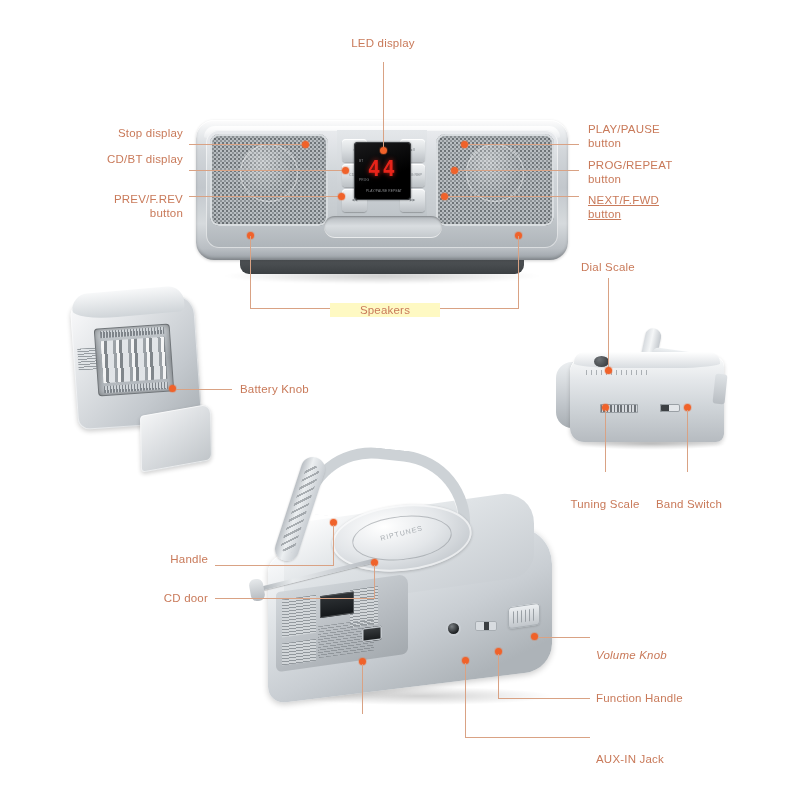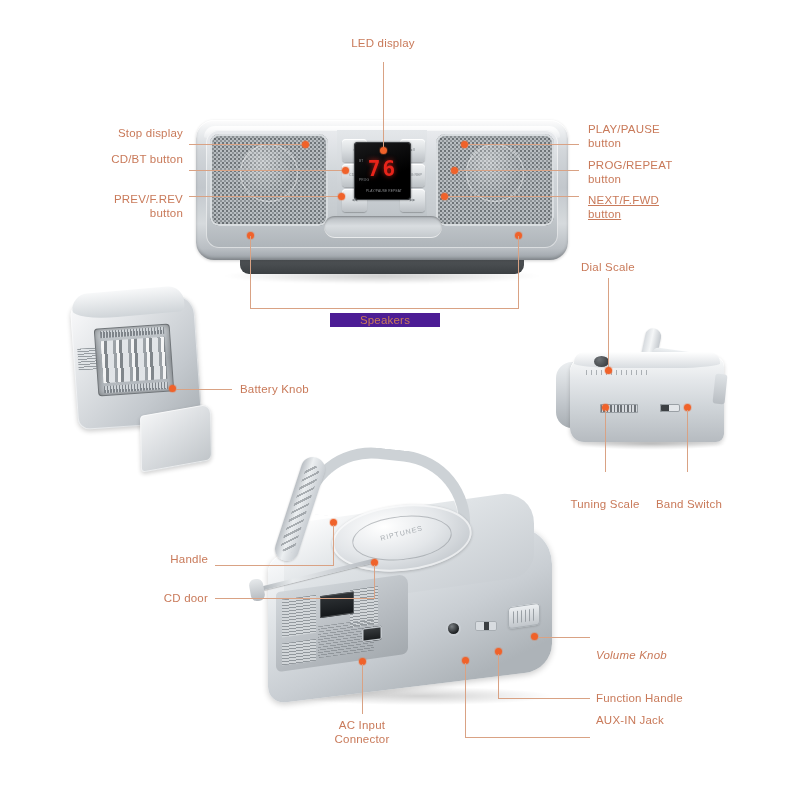--- a/index.html
+++ b/index.html
@@ -380,21 +380,21 @@
       <div class="btn lcol p3">◀◀</div>
 
       <div class="btn rcol p1">▶II</div>
       <div class="btn rcol p2">PROG
 REP</div>
       <div class="btn rcol p3">▶▶</div>
 
       <div class="lcd">
         <span class="micro bt">BT</span>
         <span class="micro prog">PROG</span>
-        <span class="seg">76</span>
+        <span class="seg">44</span>
         <span class="micro pp">PLAY/PAUSE</span>
         <span class="micro rep">REPEAT</span>
       </div>
 
       <div class="mb-tray"></div>
     </div>
   </div>
 
   <div id="battUnit">
     <div class="bt-shell"></div>
@@ -447,21 +447,21 @@
   <div class="ln lnv" style="left:383px;top:62px;height:88px;"></div>
   <div class="dot" style="left:380px;top:147px;"></div>
   <div class="lbl c" style="left:327px;top:36px;width:112px;">LED display</div>
 
   <div class="ln lnh" style="left:189px;top:144px;width:116px;"></div>
   <div class="dot" style="left:302px;top:141px;"></div>
   <div class="lbl r" style="left:55px;top:126px;width:128px;">Stop  display</div>
 
   <div class="ln lnh" style="left:189px;top:170px;width:156px;"></div>
   <div class="dot" style="left:342px;top:167px;"></div>
-  <div class="lbl r" style="left:48px;top:152px;width:135px;">CD/BT button</div>
+  <div class="lbl r" style="left:48px;top:152px;width:135px;">CD/BT display</div>
 
   <div class="ln lnh" style="left:189px;top:196px;width:152px;"></div>
   <div class="dot" style="left:338px;top:193px;"></div>
   <div class="lbl r" style="left:48px;top:192px;width:135px;">PREV/F.REV
 button</div>
 
   <div class="ln lnh" style="left:464px;top:144px;width:115px;"></div>
   <div class="dot" style="left:461px;top:141px;"></div>
   <div class="lbl l" style="left:588px;top:122px;width:150px;">PLAY/PAUSE
 button</div>
@@ -474,21 +474,21 @@
   <div class="ln lnh" style="left:444px;top:196px;width:135px;"></div>
   <div class="dot" style="left:441px;top:193px;"></div>
   <div class="lbl l" style="left:588px;top:193px;width:150px;text-decoration:underline;">NEXT/F.FWD
 button</div>
 
   <div class="dot" style="left:247px;top:232px;"></div>
   <div class="dot" style="left:515px;top:232px;"></div>
   <div class="ln lnv" style="left:250px;top:236px;height:72px;"></div>
   <div class="ln lnv" style="left:518px;top:236px;height:72px;"></div>
   <div class="ln lnh" style="left:250px;top:308px;width:269px;"></div>
-  <div class="lbl c" style="left:330px;top:303px;width:110px;background:#4c1d95;margin-top:10px;">Speakers</div>
+  <div class="lbl c" style="left:330px;top:303px;width:110px;background:#fef9c3;">Speakers</div>
 
   <div class="dot" style="left:169px;top:385px;"></div>
   <div class="ln lnh" style="left:176px;top:389px;width:56px;"></div>
   <div class="lbl l" style="left:240px;top:382px;width:140px;">Battery Knob</div>
 
   <div class="ln lnv" style="left:608px;top:278px;height:92px;"></div>
   <div class="dot" style="left:605px;top:367px;"></div>
   <div class="lbl c" style="left:556px;top:260px;width:104px;">Dial Scale</div>
 
   <div class="dot" style="left:602px;top:404px;"></div>
@@ -514,20 +514,18 @@
   <div class="lbl l" style="left:596px;top:648px;width:150px;font-style:italic;">Volume Knob</div>
 
   <div class="dot" style="left:495px;top:648px;"></div>
   <div class="ln lnv" style="left:498px;top:654px;height:44px;"></div>
   <div class="ln lnh" style="left:498px;top:698px;width:92px;"></div>
   <div class="lbl l" style="left:596px;top:691px;width:160px;">Function Handle</div>
 
   <div class="dot" style="left:462px;top:657px;"></div>
   <div class="ln lnv" style="left:465px;top:663px;height:74px;"></div>
   <div class="ln lnh" style="left:465px;top:737px;width:125px;"></div>
-  <div class="lbl l" style="left:596px;top:713px;width:160px;">AUX-IN Jack</div>
+  <div class="lbl l" style="left:596px;top:752px;width:160px;">AUX-IN Jack</div>
 
   <div class="dot" style="left:359px;top:658px;"></div>
   <div class="ln lnv" style="left:362px;top:664px;height:50px;"></div>
-  <div class="lbl c" style="left:306px;top:718px;width:112px;">AC Input
-Connector</div>
 
 </div>
 
 </body></html>

